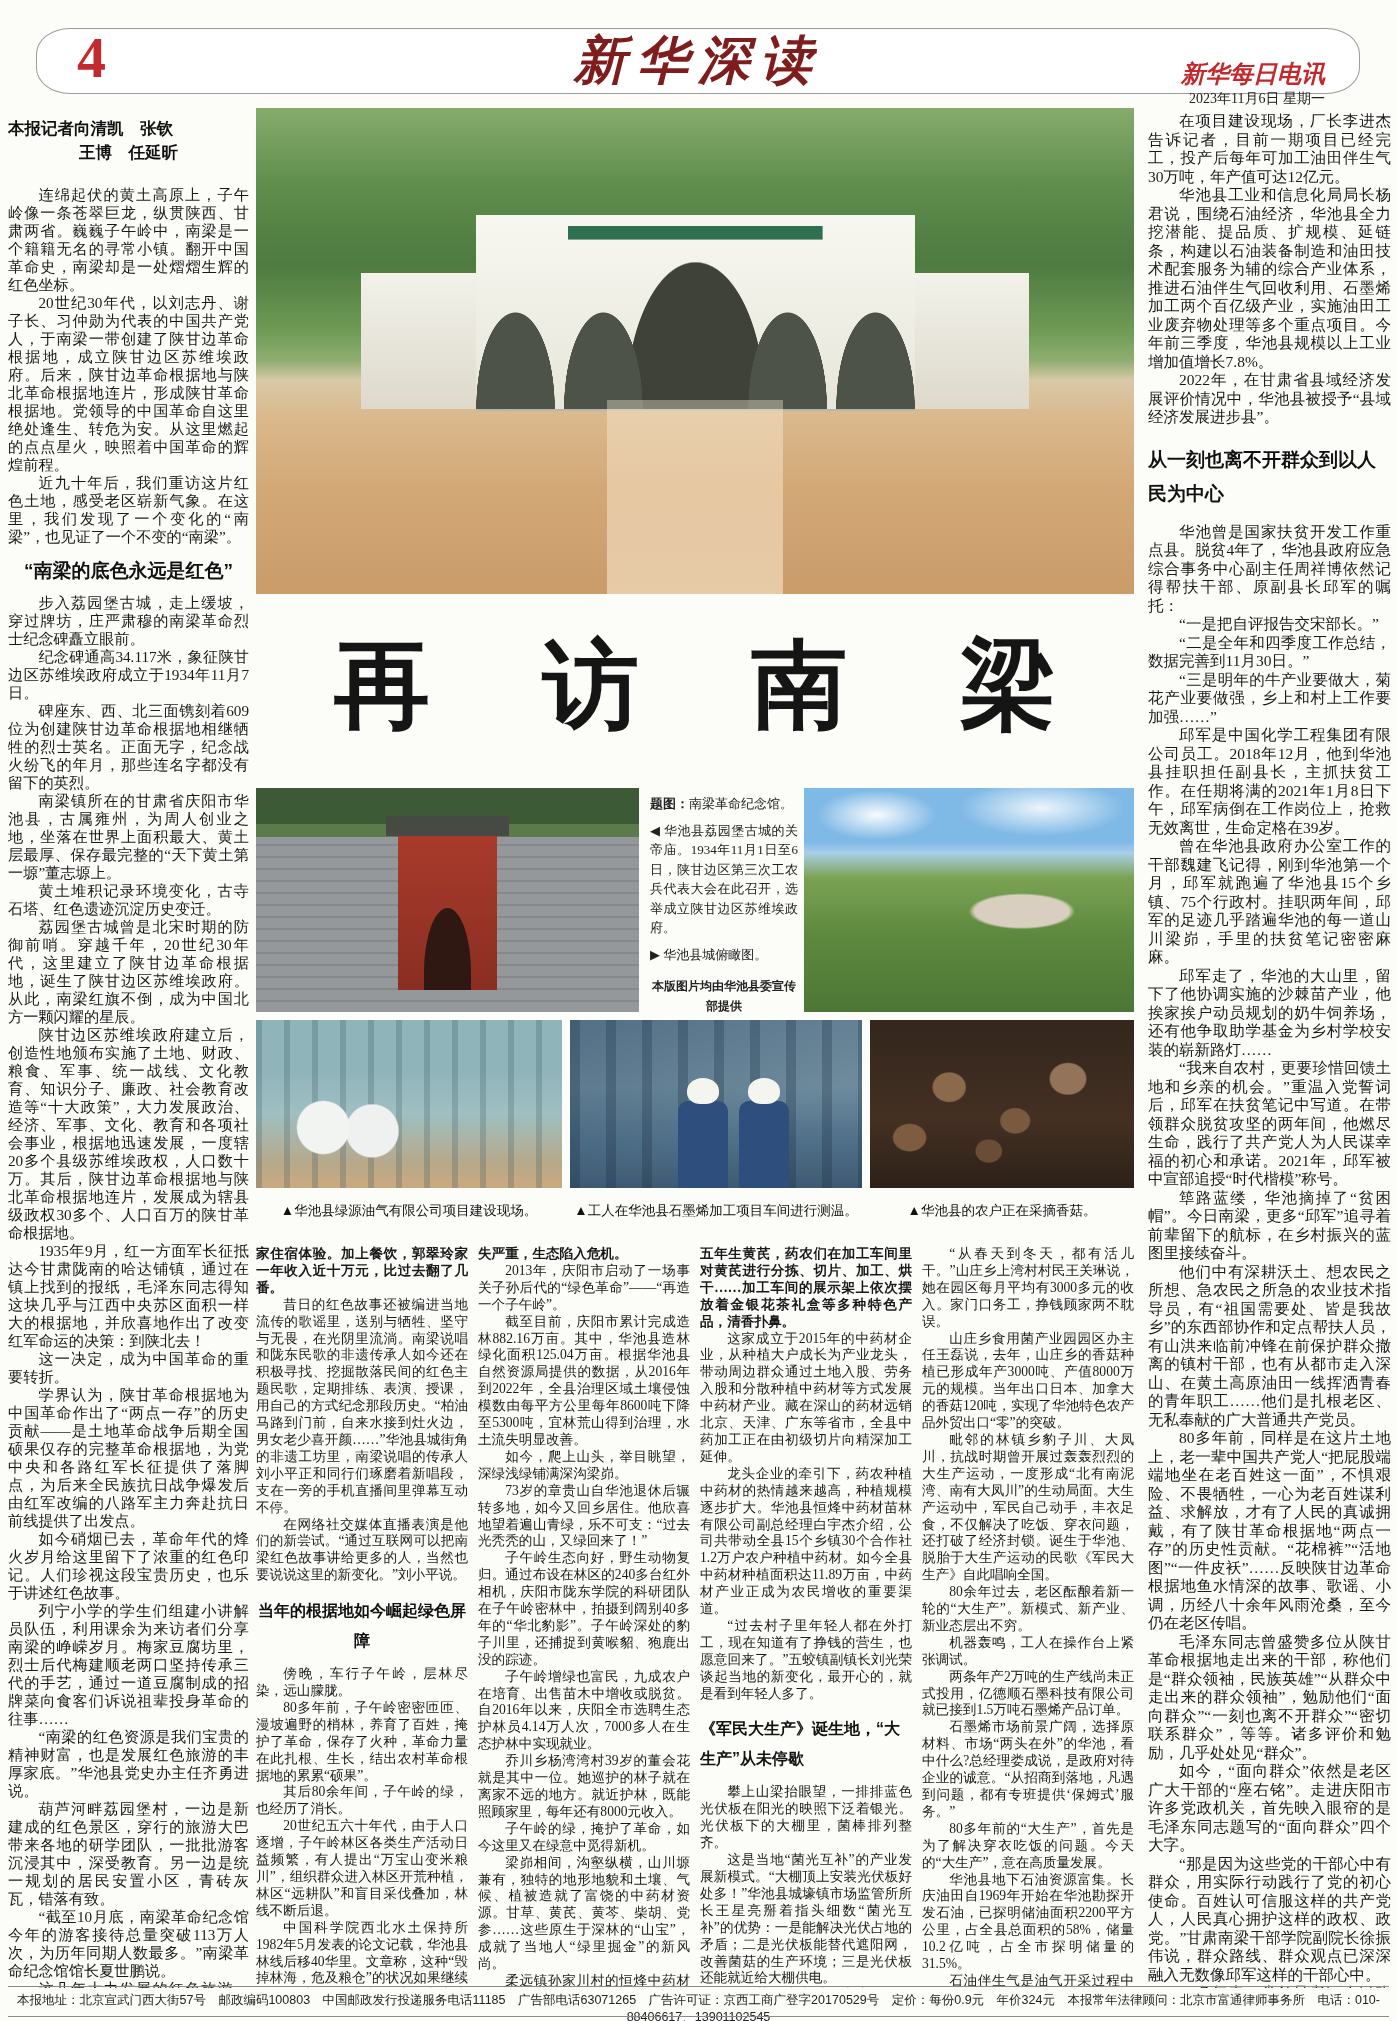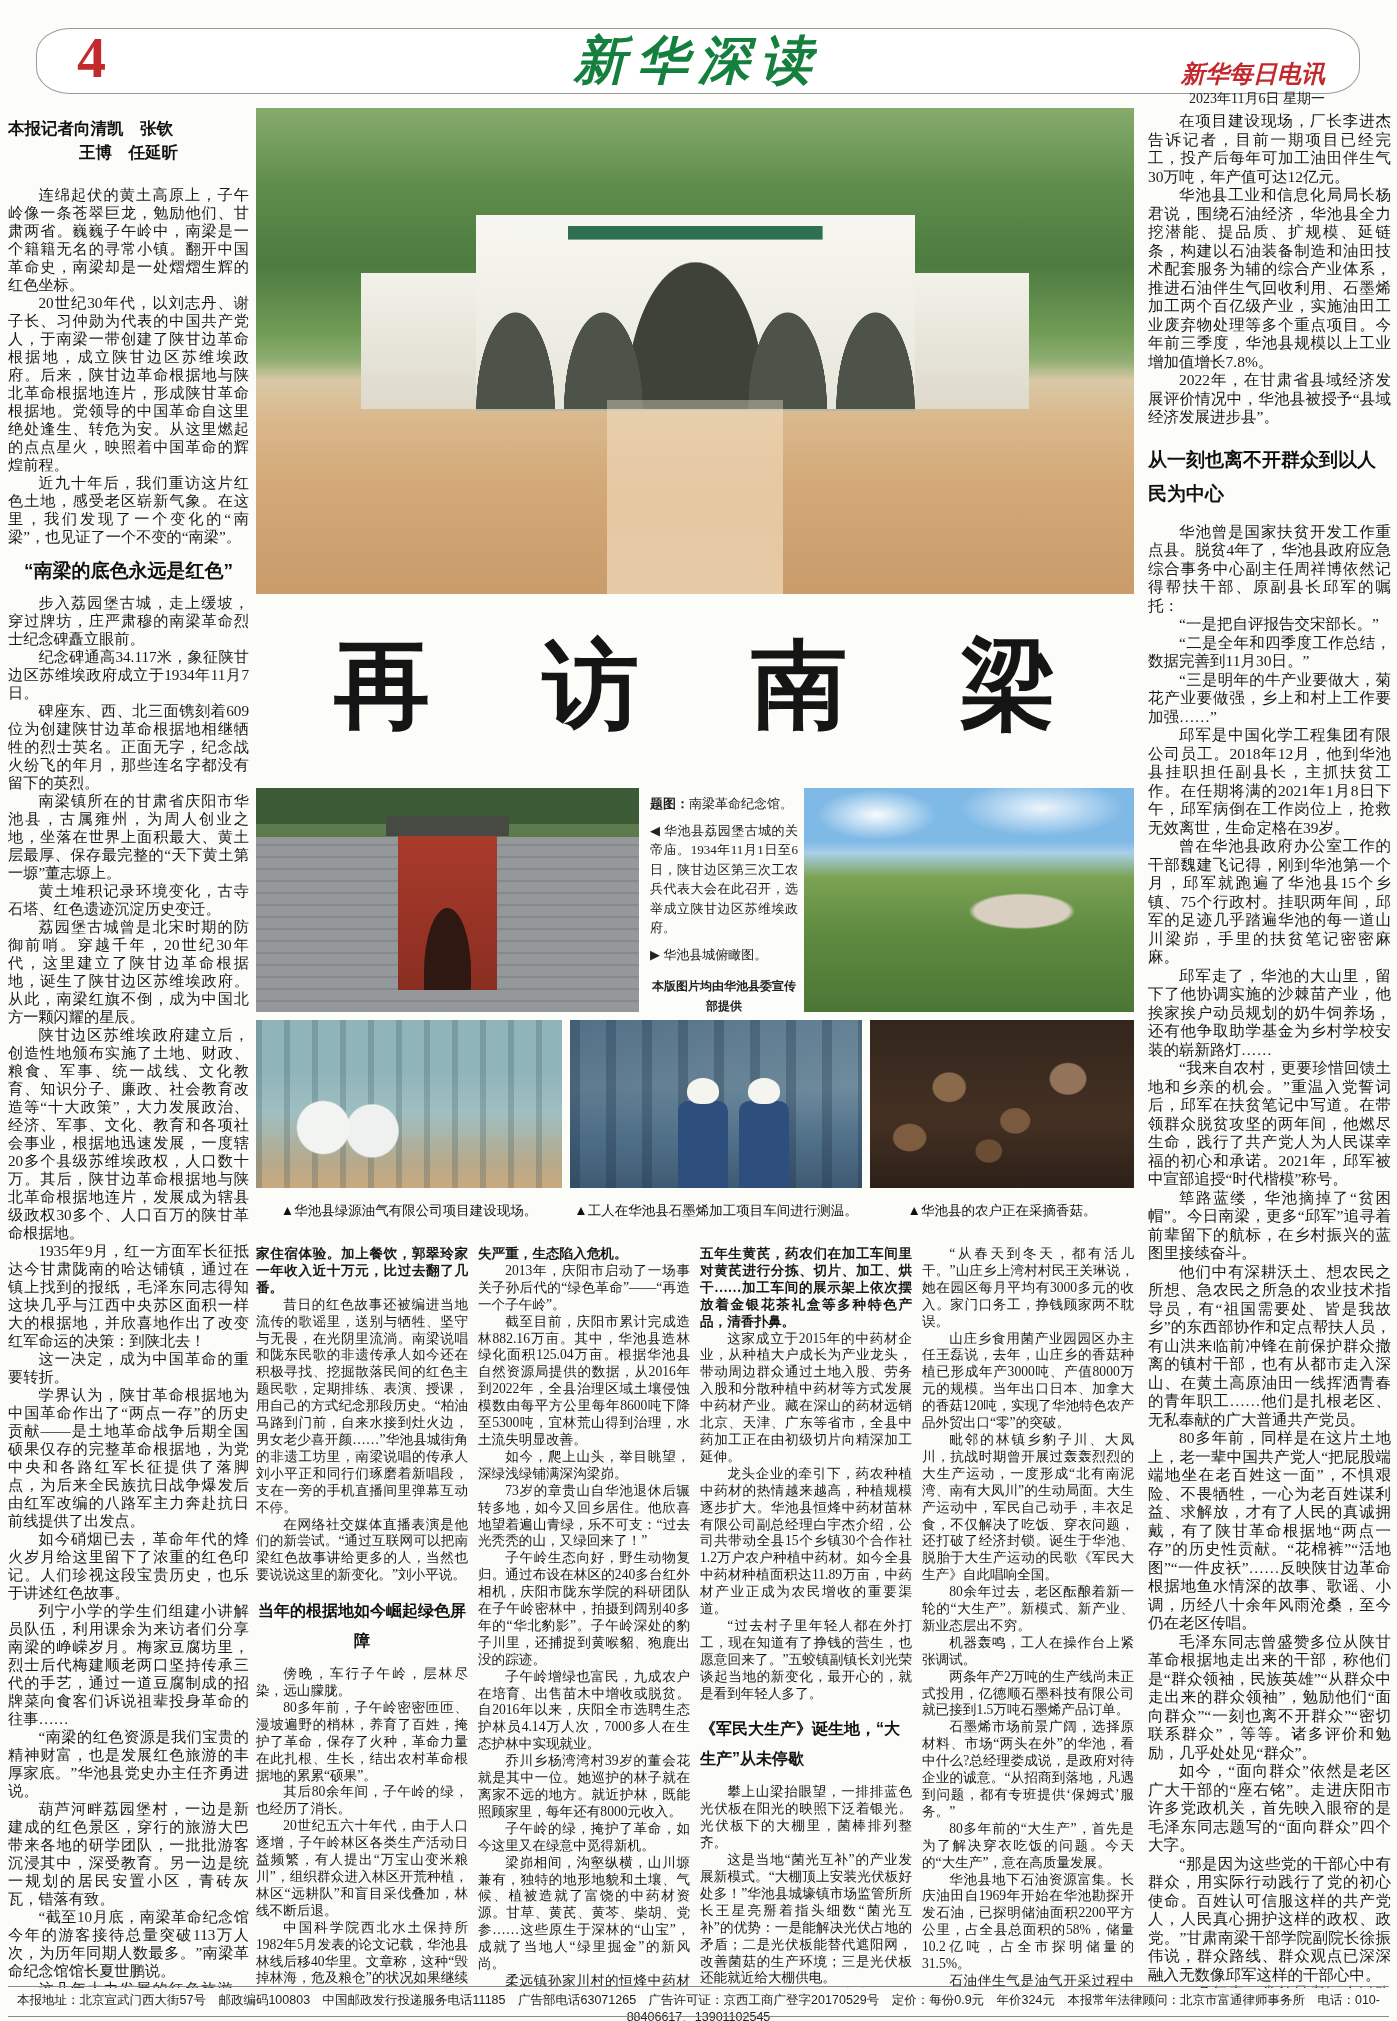--- a/index.html
+++ b/index.html
@@ -5,21 +5,21 @@
   html,body{margin:0;padding:0;background:#e8e8e4;}
   #page{position:relative;width:1397px;height:2021px;background:#fcfcf9;margin:0 auto;overflow:hidden;
         font-family:"Liberation Serif","DejaVu Serif",serif;color:#1a1a1a;}
 
   
   .header-band{position:absolute;left:36px;top:28px;width:1322px;height:64px;
                border:1.5px solid #9b9b9b;border-radius:34px/26px;background:#fff;}
   .page-num{position:absolute;left:40px;top:-6px;font-size:58px;font-weight:bold;color:#c32a2e;
             font-family:"Liberation Serif",serif;line-height:70px;}
   .masthead{position:absolute;left:0;right:0;top:1px;text-align:center;font-size:52px;font-weight:bold;
-            font-style:italic;color:#15803d;letter-spacing:10px;line-height:62px;}
+            font-style:italic;color:#7f1d1d;letter-spacing:10px;line-height:62px;}
   .paper-info{position:absolute;right:34px;top:8px;text-align:right;}
   .paper-name{font-size:24px;font-weight:bold;font-style:italic;color:#c3282d;line-height:26px;margin-top:24px;}
   .paper-date{font-size:14px;color:#222;margin-top:3px;font-family:Liberation Serif, serif;}
 
   
   .txtcol{position:absolute;overflow:hidden;text-align:justify;}
   #col1{left:8px;top:112px;width:241px;height:1876px;}
   #col2{left:256px;top:1246px;width:212px;height:742px;}
   #col3{left:478px;top:1246px;width:212px;height:742px;}
   #col4{left:700px;top:1246px;width:212px;height:742px;}
@@ -140,21 +140,21 @@
       <div class="paper-name">新华每日电讯</div>
       <div class="paper-date">2023年11月6日 星期一</div>
     </div>
   </div>
 
   <div id="col1" class="txtcol">
       <div class="byline">
         <div class="bl0">本报记者向清凯　张钦</div>
         <div class="bl1">王博　任延昕</div>
       </div>
-      <p class="para">连绵起伏的黄土高原上，子午岭像一条苍翠巨龙，勉励他们、甘肃两省。巍巍子午岭中，南梁是一个籍籍无名的寻常小镇。翻开中国革命史，南梁却是一处熠熠生辉的红色坐标。</p>
+      <p class="para">连绵起伏的黄土高原上，子午岭像一条苍翠巨龙，纵贯陕西、甘肃两省。巍巍子午岭中，南梁是一个籍籍无名的寻常小镇。翻开中国革命史，南梁却是一处熠熠生辉的红色坐标。</p>
       <p class="para">20世纪30年代，以刘志丹、谢子长、习仲勋为代表的中国共产党人，于南梁一带创建了陕甘边革命根据地，成立陕甘边区苏维埃政府。后来，陕甘边革命根据地与陕北革命根据地连片，形成陕甘革命根据地。党领导的中国革命自这里绝处逢生、转危为安。从这里燃起的点点星火，映照着中国革命的辉煌前程。</p>
       <p class="para">近九十年后，我们重访这片红色土地，感受老区崭新气象。在这里，我们发现了一个变化的“南梁”，也见证了一个不变的“南梁”。</p>
       <h3 class="col-head">“南梁的底色永远是红色”</h3>
       <p class="para">步入荔园堡古城，走上缓坡，穿过牌坊，庄严肃穆的南梁革命烈士纪念碑矗立眼前。</p>
       <p class="para">纪念碑通高34.117米，象征陕甘边区苏维埃政府成立于1934年11月7日。</p>
       <p class="para">碑座东、西、北三面镌刻着609位为创建陕甘边革命根据地相继牺牲的烈士英名。正面无字，纪念战火纷飞的年月，那些连名字都没有留下的英烈。</p>
       <p class="para">南梁镇所在的甘肃省庆阳市华池县，古属雍州，为周人创业之地，坐落在世界上面积最大、黄土层最厚、保存最完整的“天下黄土第一塬”董志塬上。</p>
       <p class="para">黄土堆积记录环境变化，古寺石塔、红色遗迹沉淀历史变迁。</p>
       <p class="para">荔园堡古城曾是北宋时期的防御前哨。穿越千年，20世纪30年代，这里建立了陕甘边革命根据地，诞生了陕甘边区苏维埃政府。从此，南梁红旗不倒，成为中国北方一颗闪耀的星辰。</p>
       <p class="para">陕甘边区苏维埃政府建立后，创造性地颁布实施了土地、财政、粮食、军事、统一战线、文化教育、知识分子、廉政、社会教育改造等“十大政策”，大力发展政治、经济、军事、文化、教育和各项社会事业，根据地迅速发展，一度辖20多个县级苏维埃政权，人口数十万。其后，陕甘边革命根据地与陕北革命根据地连片，发展成为辖县级政权30多个、人口百万的陕甘革命根据地。</p>

